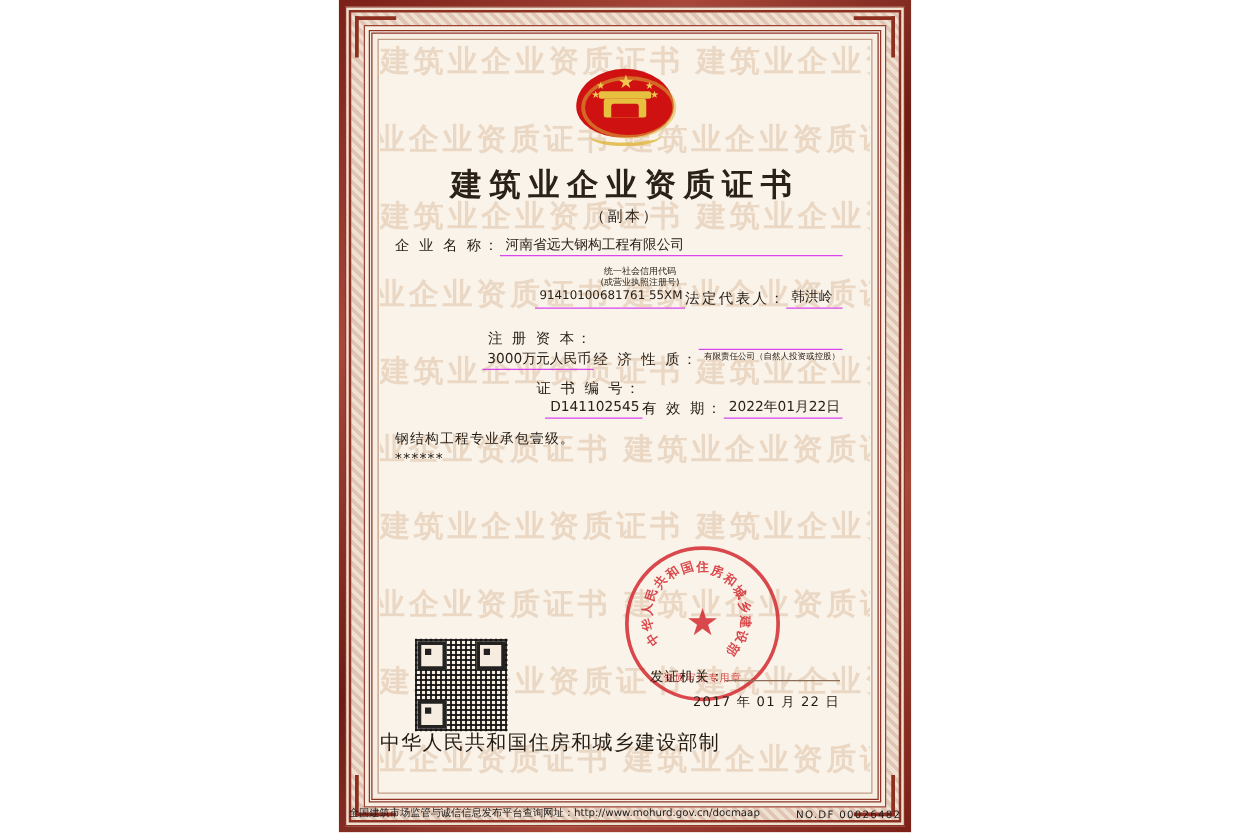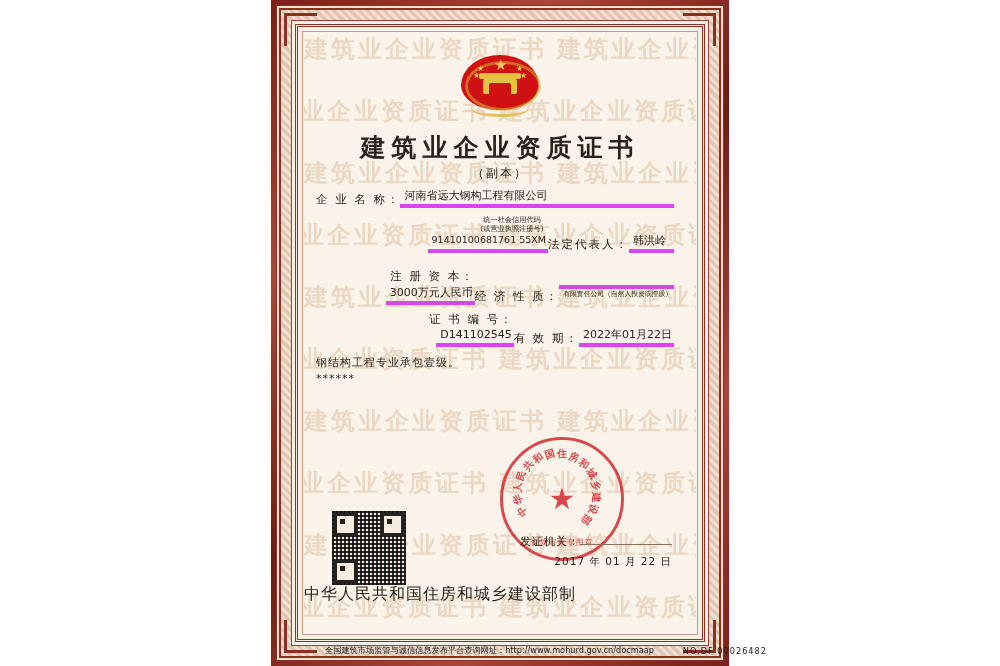--- a/index.html
+++ b/index.html
@@ -228,21 +228,21 @@
     letter-spacing: 0;
     line-height: 9px;
     text-align: center;
     white-space: normal;
     width: 72px;
   }
   .val {
     flex: 1;
     font-size: 11px;
     color: #2a2119;
-    border-bottom: 4px solid #d946ef;
+    border-bottom: 1px solid #d946ef;
     padding: 0 2px 1px 4px;
     white-space: nowrap;
     overflow: hidden;
     min-height: 14px;
   }
   .val.tiny { font-size: 9.5px; margin-left: 20px; }
   .val.sub {
     font-size: 6.8px;
     line-height: 8px;
     border-bottom: none;
@@ -380,21 +380,20 @@
     left: 271px;
     bottom: 10px;
     width: 458px;
     display: flex;
     align-items: center;
     justify-content: space-between;
     padding: 0 8px;
     box-sizing: border-box;
     font-size: 8.2px;
     color: #1c1c1c;
-    margin-left: 46px;
   }
   #footer-left { white-space: nowrap; }
   #footer-right { white-space: nowrap; letter-spacing: 1px; }
 </style>
 </head>
 <body>
 
 <div id="page">
 
   <div id="certificate">

